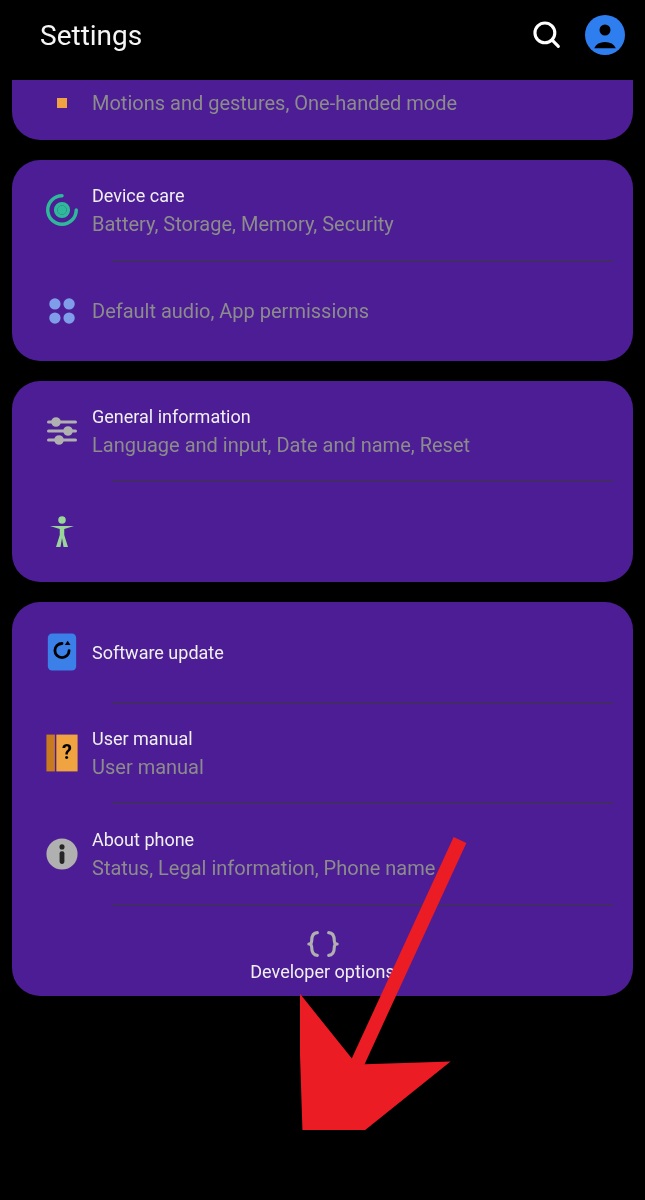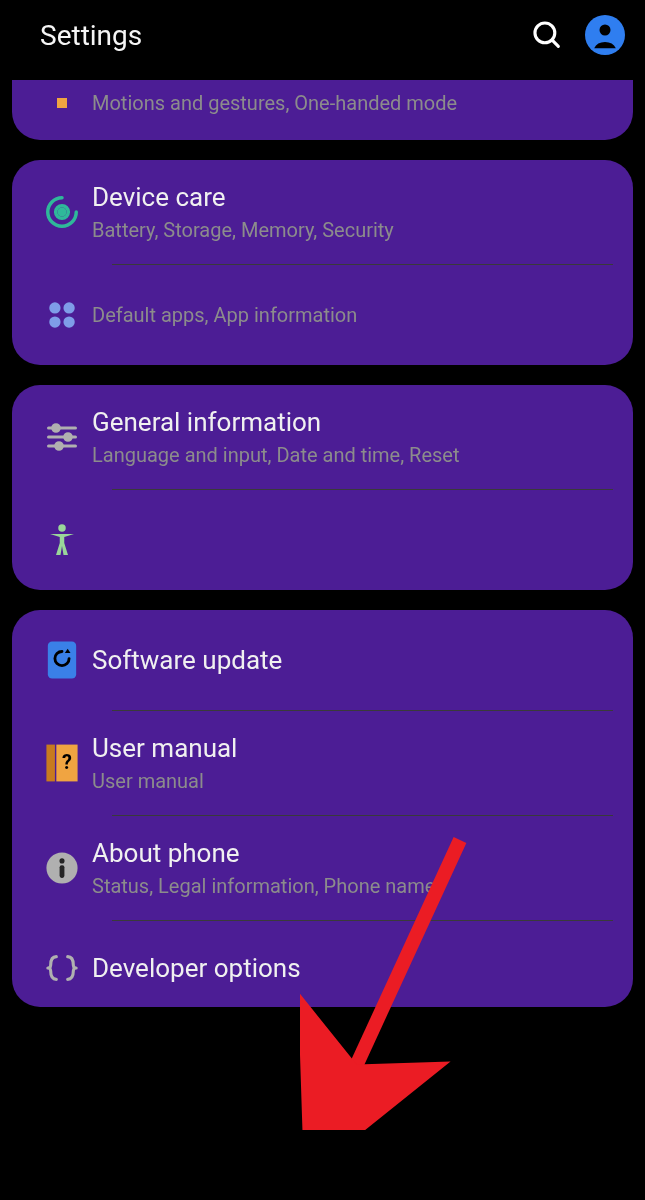--- a/index.html
+++ b/index.html
@@ -7,24 +7,24 @@
   .header { height: 70px; display: flex; align-items: center; padding: 0 20px 0 40px; gap: 25px; }
   .header-title { font-size: 28px; font-weight: 400; flex: 1; color: #f5f5f5; }
   .header-icons { display: flex; gap: 18px; align-items: center; }
   .icon-btn { width: 40px; height: 40px; display: flex; align-items: center; justify-content: center; }
 
   .content { padding: 0 12px; }
   .card { background: #4c1d95; border-radius: 28px; margin-bottom: 20px; overflow: hidden; }
   .card.truncated-top { border-top-left-radius: 0; border-top-right-radius: 0; margin-top: 10px; }
   .row { display: flex; align-items: center; padding: 22px 20px; min-height: 100px; }
   .row.short { min-height: 60px; padding-top: 10px; padding-bottom: 24px; }
-  .row.last { padding-bottom: 14px; min-height: 86px; }
+  .row.last { padding-bottom: 14px; min-height: 86px; flex-direction: column; }
   .icon-col { width: 60px; display: flex; align-items: center; justify-content: center; }
   .text-col { flex: 1; display: flex; flex-direction: column; gap: 6px; }
-  .row-title { font-size: 26px; color: #f0f0f0; font-weight: 400; }
+  .row-title { font-size: 18px; color: #f0f0f0; font-weight: 400; }
   .row-sub { font-size: 20px; color: #8c8c8c; }
   .divider { height: 1px; background: #3a3a3a; margin-left: 100px; margin-right: 20px; }
 
   .arrow {
     position: absolute;
     pointer-events: none;
   }
 </style>
 </head>
 <body>
@@ -81,40 +81,40 @@
     <div class="row">
       <div class="icon-col">
         <svg width="34" height="34" viewBox="0 0 24 24" fill="#7f9de8">
           <circle cx="7" cy="7" r="4"></circle>
             <circle cx="17" cy="7" r="4"></circle>
           <circle cx="7" cy="17" r="4"></circle>
             <circle cx="17" cy="17" r="4"></circle>
         </svg>
       </div>
       <div class="text-col">
-        <div class="row-sub">Default apps, App information</div>
+        <div class="row-sub">Default audio, App permissions</div>
       </div>
     </div>
   </div>
 
   <div class="card">
     <div class="row">
       <div class="icon-col">
         <svg width="36" height="36" viewBox="0 0 24 24" stroke="#b0b0b0" stroke-width="2" stroke-linecap="round">
           <line x1="3" y1="6" x2="21" y2="6"></line>
             <circle cx="8" cy="6" r="2.2" fill="#b0b0b0"></circle>
           <line x1="3" y1="12" x2="21" y2="12"></line>
             <circle cx="16" cy="12" r="2.2" fill="#b0b0b0"></circle>
           <line x1="3" y1="18" x2="21" y2="18"></line>
             <circle cx="10" cy="18" r="2.2" fill="#b0b0b0"></circle>
         </svg>
       </div>
       <div class="text-col">
         <div class="row-title">General information</div>
-        <div class="row-sub">Language and input, Date and time, Reset</div>
+        <div class="row-sub">Language and input, Date and name, Reset</div>
       </div>
     </div>
     <div class="divider"></div>
     <div class="row">
       <div class="icon-col">
         <svg width="36" height="36" viewBox="0 0 24 24" fill="#9ad69a">
           <circle cx="12" cy="4" r="2.5"></circle>
           <path d="M4 8 L20 8 L13.5 10 L13.5 14 L16 22 L13 22 L12 16 L11 22 L8 22 L10.5 14 L10.5 10 Z"></path>
         </svg>
       </div>

